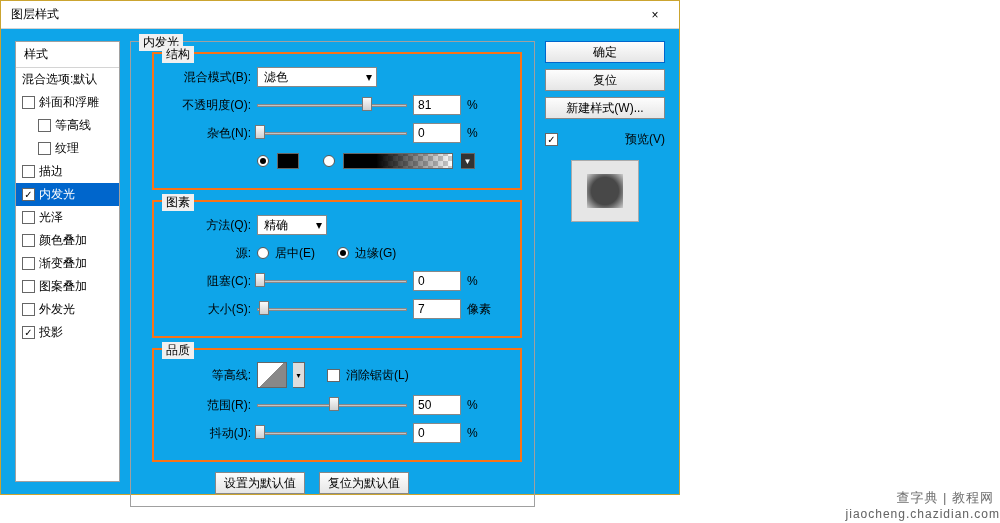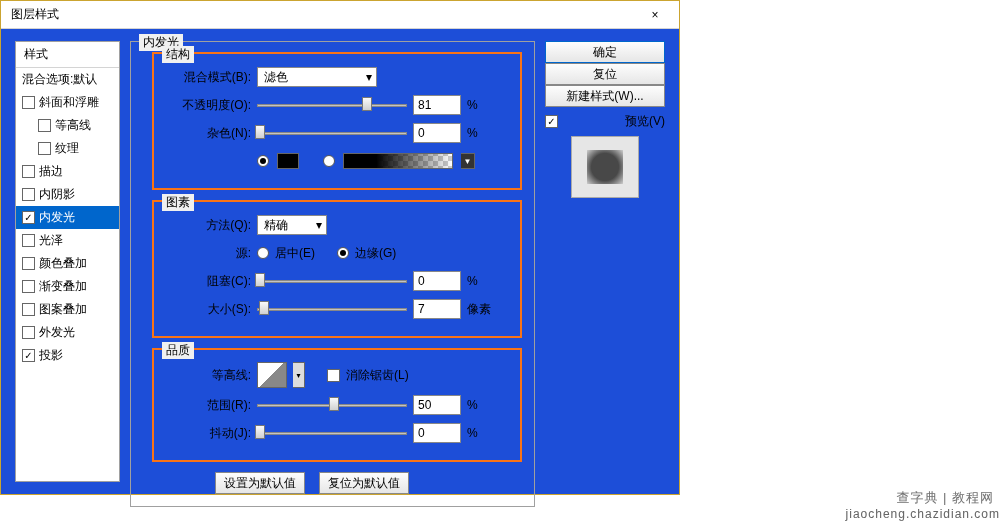--- a/index.html
+++ b/index.html
@@ -1,17 +1,17 @@
 <!DOCTYPE html>
 <html><head>
 <meta charset="utf-8">
 <style>
 * { box-sizing: border-box; }
 body { margin: 0; font-family: "Microsoft YaHei", Arial, sans-serif; font-size: 12px; background: #fff; width: 1000px; height: 523px; position: relative; }
-.dialog { position: absolute; top: 0; left: 0; width: 680px; height: 495px; border: 1px solid #cba430; background: #1d4ed8; }
+.dialog { position: absolute; top: 0; left: 0; width: 680px; height: 495px; border: 1px solid #cba430; background: #0ea5e9; }
 .titlebar { height: 28px; display: flex; align-items: center; justify-content: space-between; padding: 0 6px 0 10px; border-bottom: 1px solid #d4d4d4; background: #fff; }
 .title-text { font-size: 12px; }
 .close-btn { width: 36px; height: 22px; display: flex; align-items: center; justify-content: center; cursor: pointer; }
 .body { display: flex; padding: 12px 14px; gap: 10px; height: calc(100% - 28px); }
 .sidebar { width: 105px; border: 1px solid #a0a0a0; background: #fff; }
 .sidebar-header { padding: 4px 8px; border-bottom: 1px solid #d4d4d4; }
 .sidebar-item { display: flex; align-items: center; gap: 4px; padding: 3px 6px; cursor: pointer; }
 .sidebar-item.indent { padding-left: 22px; }
 .sidebar-item.selected { background: #0066cc; color: #fff; }
 .chk { width: 13px; height: 13px; border: 1px solid #666; background: #fff; display: flex; align-items: center; justify-content: center; font-size: 10px; line-height: 1; }
@@ -32,21 +32,21 @@
 .unit { width: 30px; }
 .radio { width: 12px; height: 12px; border: 1px solid #555; border-radius: 50%; background: #fff; display: flex; align-items: center; justify-content: center; }
 .radio.sel::after { content: ""; width: 6px; height: 6px; background: #000; border-radius: 50%; }
 .swatch-solid { width: 22px; height: 16px; background: #000; border: 1px solid #666; }
 .swatch-grad { width: 110px; height: 16px; border: 1px solid #666; background: linear-gradient(to right, #000 0%, #000 30%, rgba(0,0,0,0) 100%), repeating-conic-gradient(#ccc 0% 25%, #fff 0% 50%) 50% / 10px 10px; display: inline-block; position: relative; }
 .swatch-dd { width: 14px; height: 16px; border: 1px solid #666; border-left: none; background: #333; display: flex; align-items: center; justify-content: center; color: #fff; font-size: 8px; }
 .contour-swatch { width: 30px; height: 26px; border: 1px solid #666; background: linear-gradient(135deg, #fff 0%, #fff 49%, #888 50%, #888 100%); position: relative; }
 .contour-dd { width: 12px; height: 26px; border: 1px solid #666; border-left: none; background: #ddd; display: flex; align-items: center; justify-content: center; font-size: 8px; }
 .btn-row { display: flex; gap: 14px; margin-top: 6px; padding-left: 72px; }
 .ps-button { border: 1px solid #888; background: linear-gradient(#fdfdfd,#e6e6e6); height: 22px; min-width: 90px; display: flex; align-items: center; justify-content: center; cursor: pointer; }
-.right-col { width: 120px; display: flex; flex-direction: column; align-items: stretch; }
+.right-col { width: 120px; display: flex; flex-direction: column; gap: 6px; align-items: stretch; }
 .rbtn { border: 1px solid #888; background: linear-gradient(#fdfdfd,#e6e6e6); height: 22px; display: flex; align-items: center; justify-content: center; cursor: pointer; }
 .rbtn.primary { border: 1px solid #0066cc; }
 .preview-row { display: flex; align-items: center; gap: 4px; margin-top: 6px; justify-content: space-between; }
 .preview-box { margin-top: 6px; width: 68px; height: 62px; border: 1px solid #aaa; background: #e6e6e6; align-self: center; display: flex; align-items: center; justify-content: center; }
 .preview-inner { width: 36px; height: 34px; background: radial-gradient(circle, #484848 55%, rgba(72,72,72,0.15) 100%); }
 .watermark { position: absolute; right: 0; bottom: 2px; font-size: 12px; color: rgba(255,255,255,0.6); mix-blend-mode: difference; letter-spacing: 1px; }
 .watermark2 { position: absolute; right: 6px; bottom: 16px; font-size: 13px; color: rgba(255,255,255,0.55); mix-blend-mode: difference; letter-spacing: 1px; }
 </style>
 </head>
 <body>
@@ -75,24 +75,20 @@
             <span>等高线</span>
           </div>
           <div class="sidebar-item indent">
             <span class="chk"></span>
             <span>纹理</span>
           </div>
           <div class="sidebar-item">
             <span class="chk"></span>
             <span>描边</span>
           </div>
-          <div class="sidebar-item">
-            <span class="chk"></span>
-            <span>内阴影</span>
-          </div>
           <div class="sidebar-item selected">
             <span class="chk checked"></span>
             <span>内发光</span>
           </div>
           <div class="sidebar-item">
             <span class="chk"></span>
             <span>光泽</span>
           </div>
           <div class="sidebar-item">
             <span class="chk"></span>

